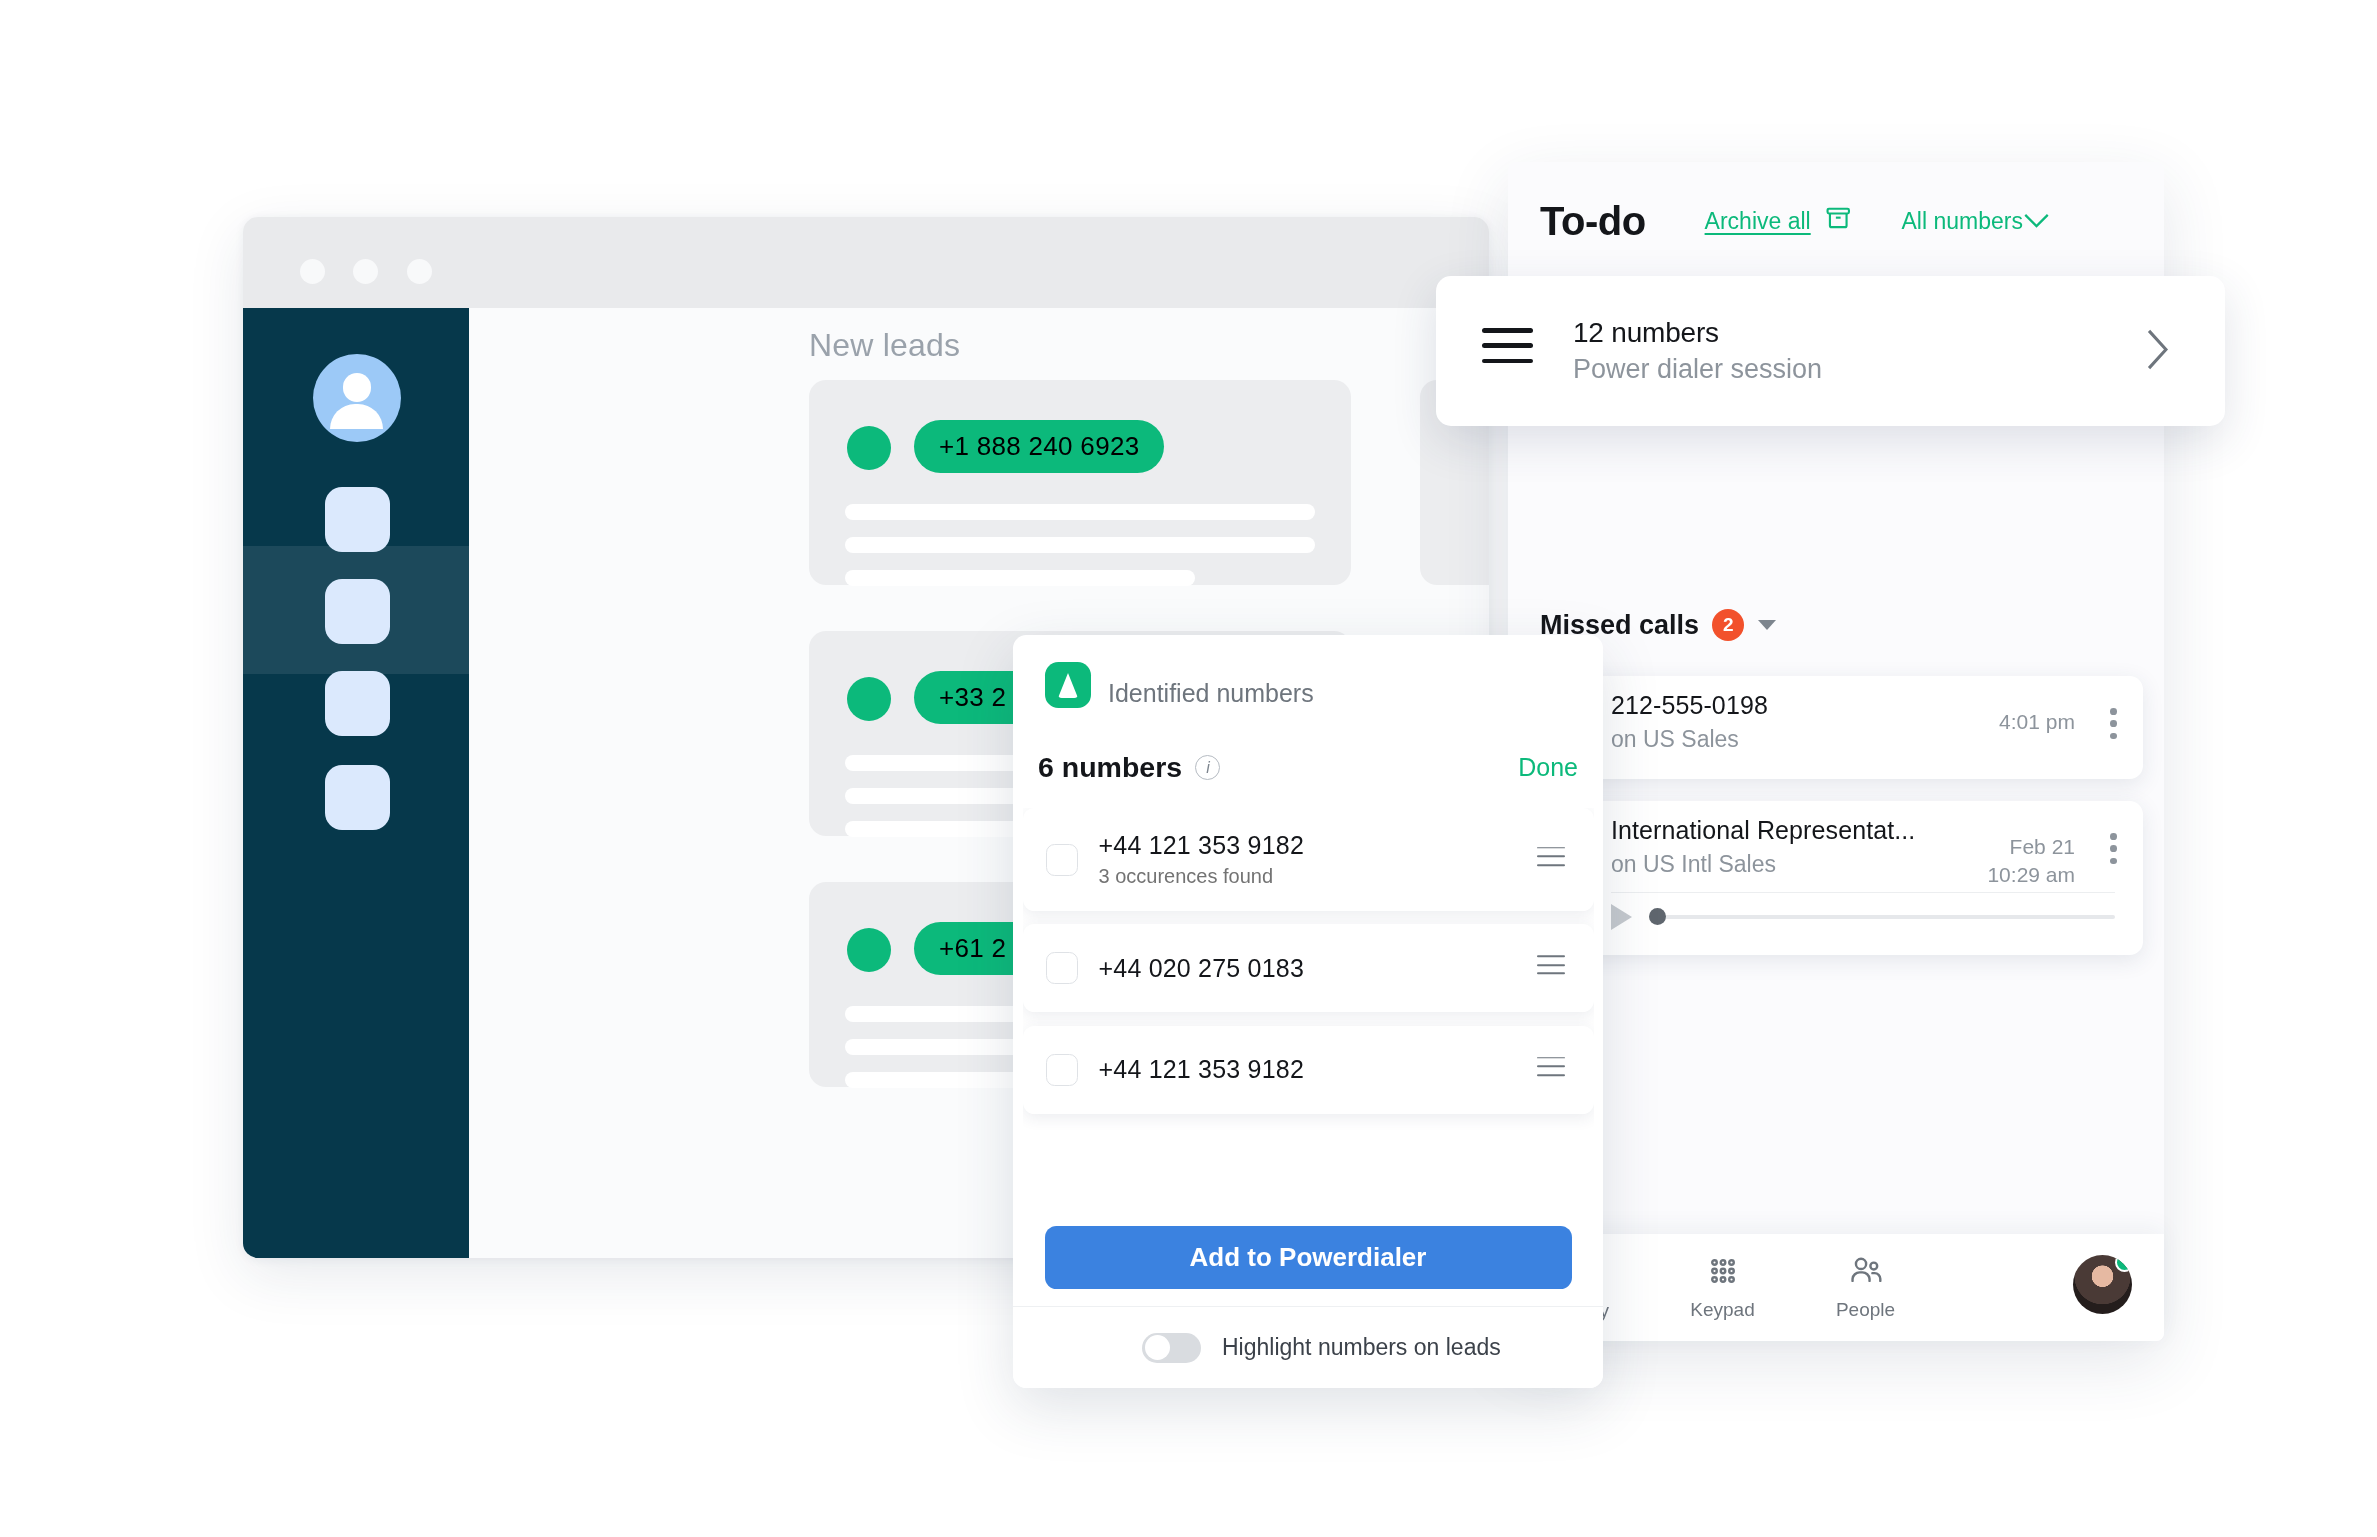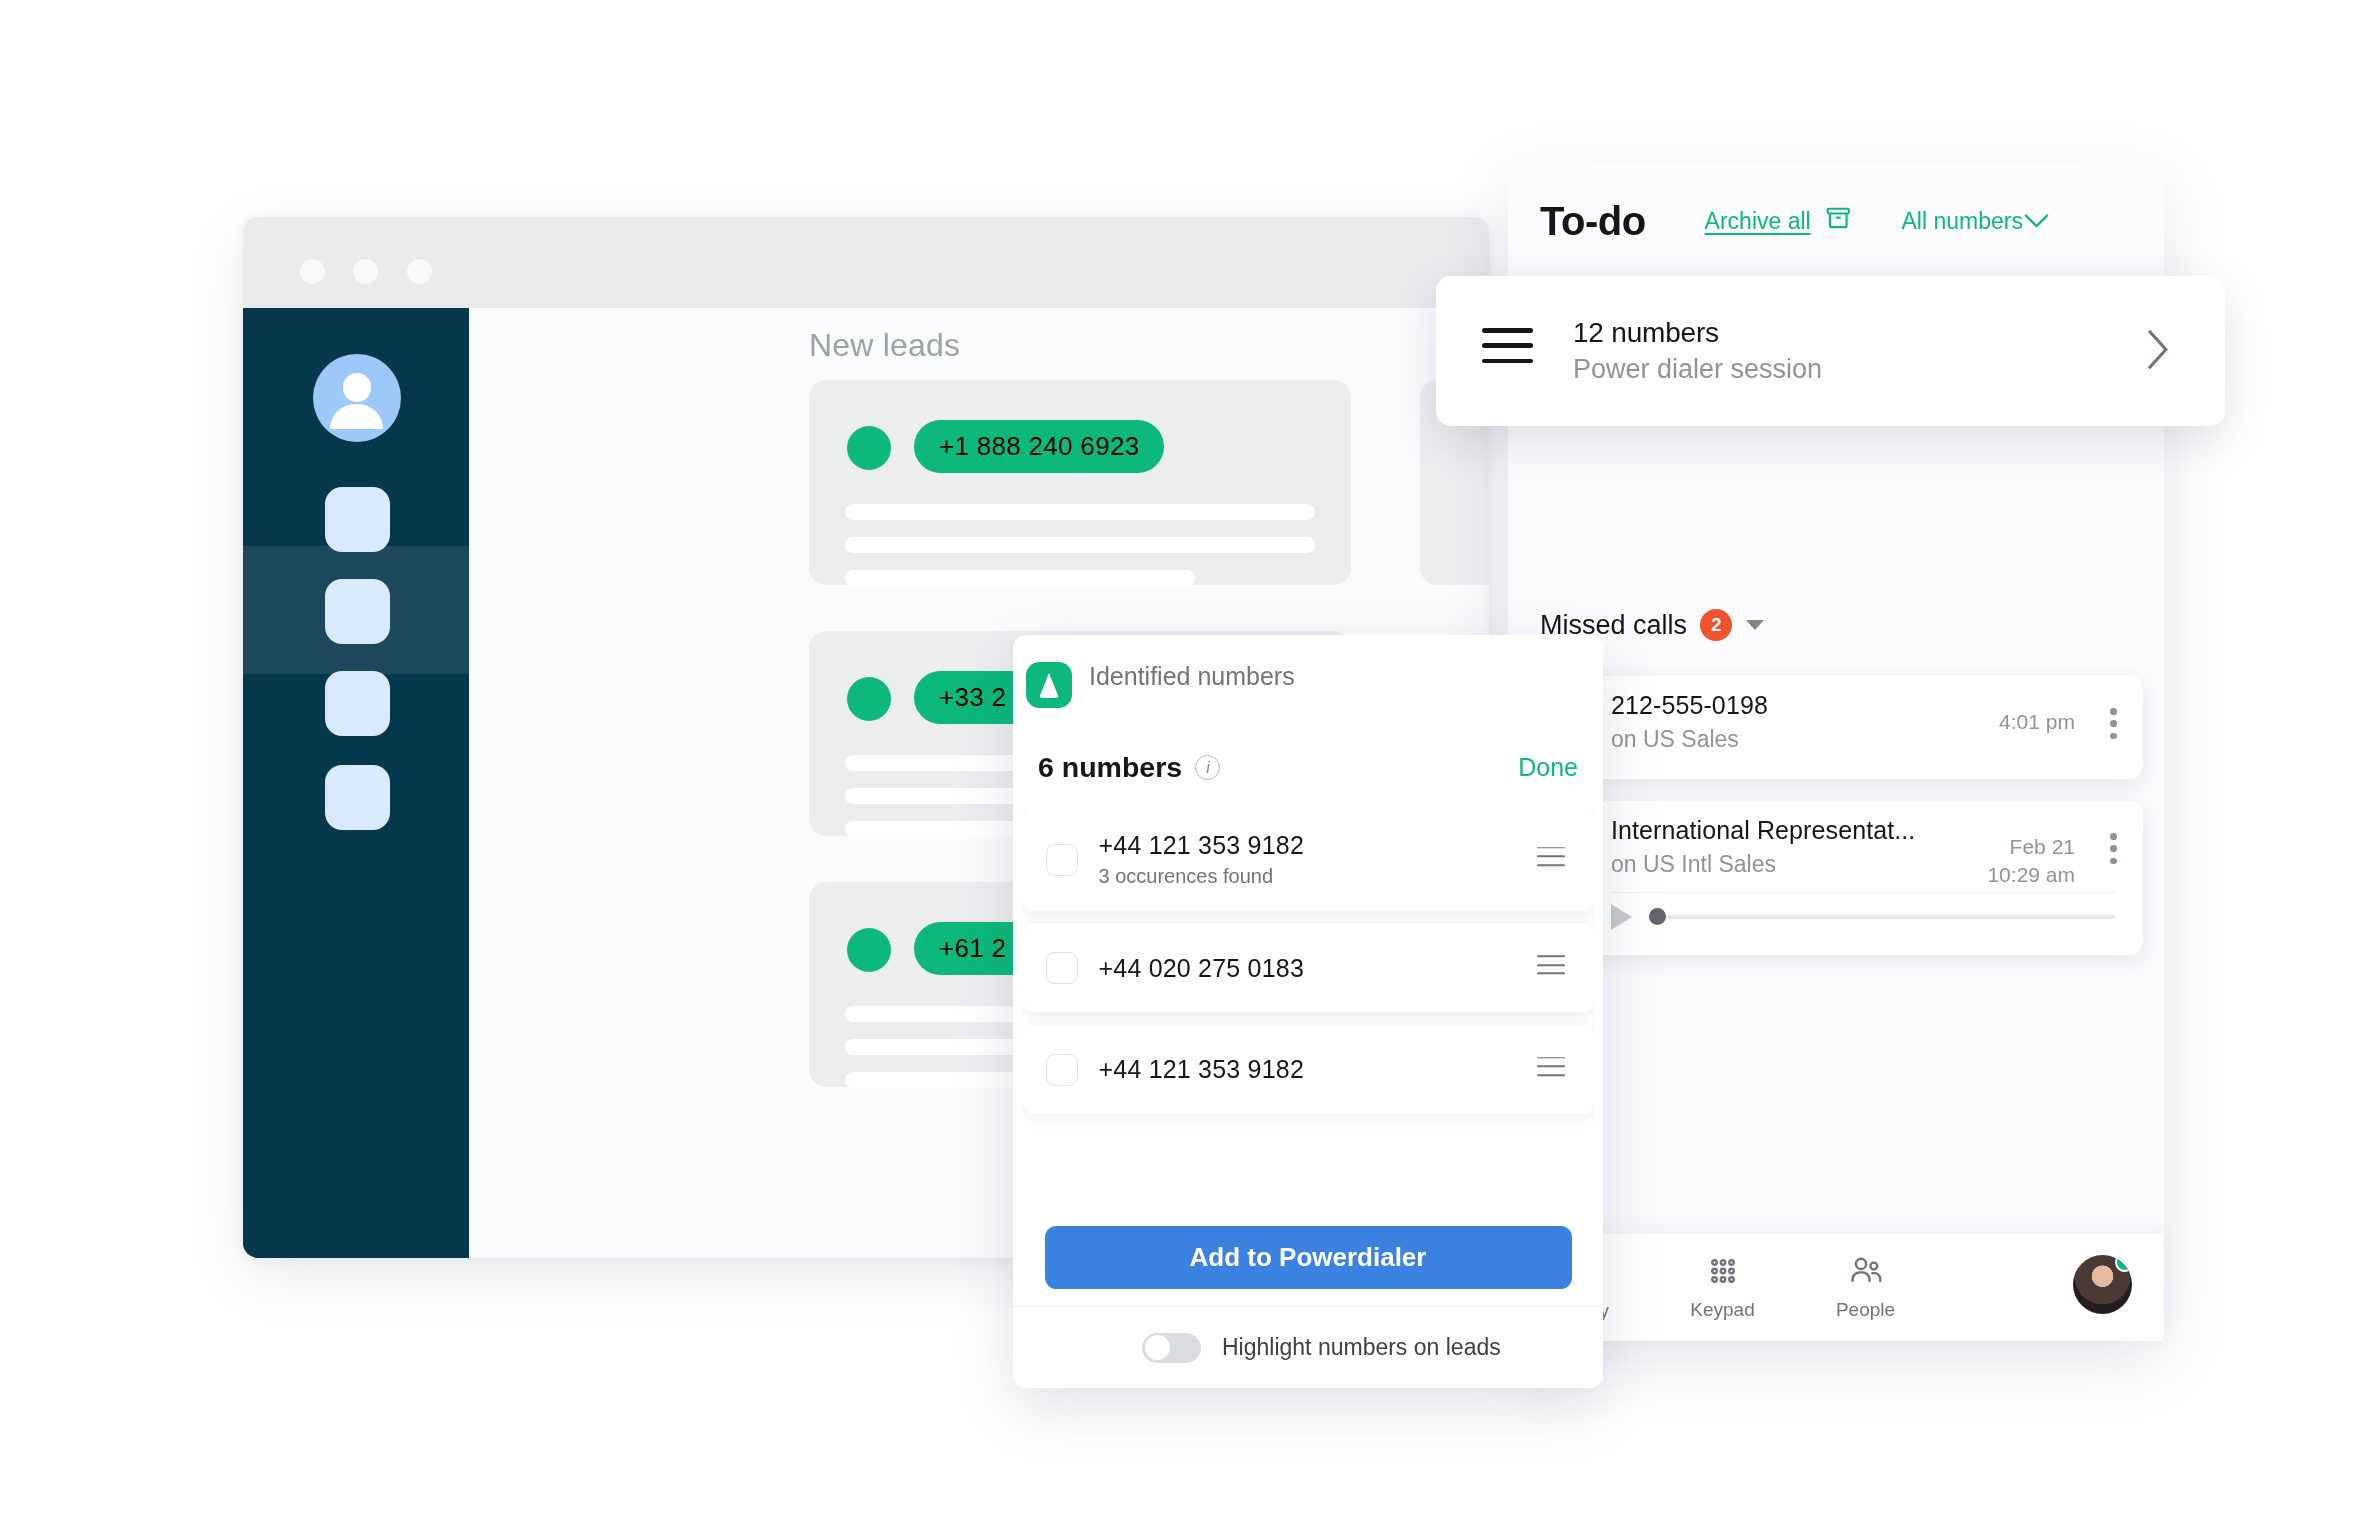--- a/index.html
+++ b/index.html
@@ -114,21 +114,21 @@
   .archive-all .txt { text-decoration: underline; text-underline-offset: 3.8px; }
   .all-numbers {
     margin-left: 49px; display:flex; align-items:center; gap: 0;
     color:#0cb97b; font-size: 23px;
   }
 
   .missed-head {
     position:absolute; left: 32px; top: 447px;
     display:flex; align-items:center; gap: 13.3px;
   }
-  .missed-head .lbl { font-size: 27px; font-weight: 400; color:#14161a; }
+  .missed-head .lbl { font-size: 27px; font-weight: 700; color:#14161a; }
   .badge {
     width: 32px; height: 32px; border-radius:50%; background:#f2512c;
     color:#fff; font-size: 19px; font-weight:700;
     display:flex; align-items:center; justify-content:center;
   }
   .caret-down { width:0;height:0;border-left:9.5px solid transparent;border-right:9.5px solid transparent;border-top:10.5px solid #7d858e; }
 
   .call-card {
     position:absolute; left: 17px; width: 618px;
     background:#fff; border-radius: 13.3px;
@@ -192,21 +192,21 @@
   .pd-chev { position:absolute; right: 55px; top: 50%; transform:translateY(-50%); }
 
   
   .idn {
     position:absolute; left: 1013px; top: 635px;
     width: 590px; height: 753px;
     background:#fff; border-radius: 13.3px;
     box-shadow: 0 19px 59px rgba(40,60,90,.15);
     overflow:hidden;
   }
-  .idn-head { position:absolute; left: 13px; top: 27px; display:flex; align-items:flex-start; gap: 17px; }
+  .idn-head { position:absolute; left: 32px; top: 27px; display:flex; align-items:flex-end; gap: 17px; }
   .aircall-logo {
     width: 46px; height: 46px; border-radius: 13.3px; background:#0cb97b;
     display:flex; align-items:center; justify-content:center;
   }
   .aircall-logo .a {
     width: 0; height: 0;
     border-left: 10.5px solid transparent; border-right: 10.5px solid transparent;
     border-bottom: 25px solid #fff;
     border-radius: 3.8px;
   }

